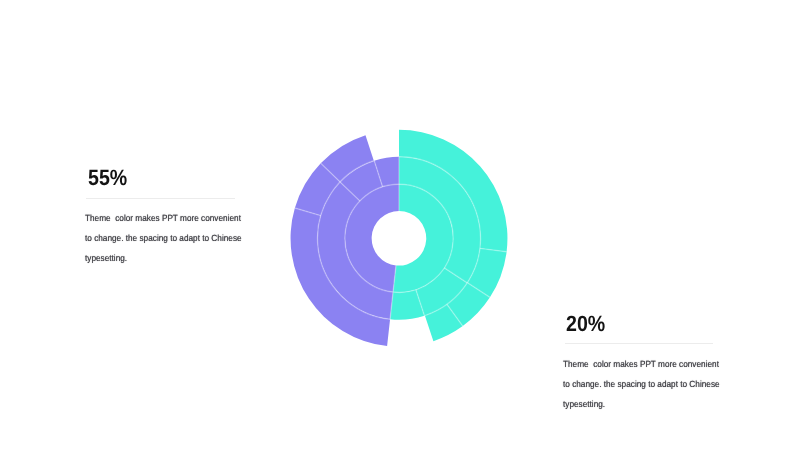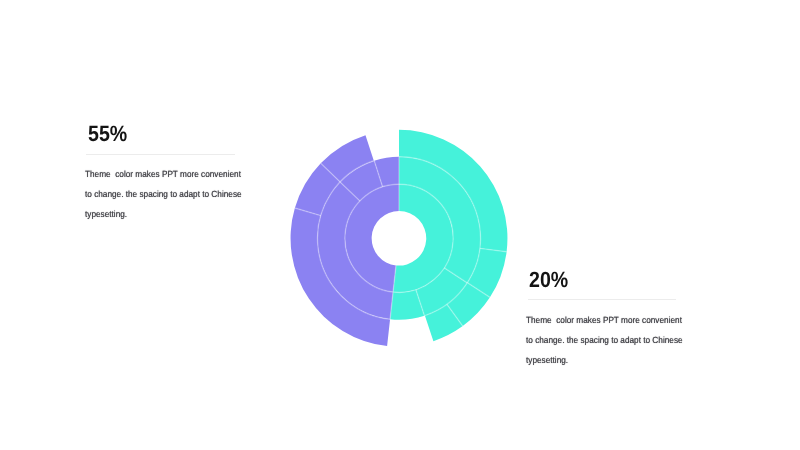--- a/index.html
+++ b/index.html
@@ -3,21 +3,21 @@
 <meta charset="utf-8">
 <title>Slide</title>
 <style>
   html, body { margin:0; padding:0; }
   body {
     width:800px; height:450px; background:#ffffff; overflow:hidden;
     font-family:"Liberation Sans", sans-serif; position:relative;
   }
   .slide { position:absolute; inset:0; background:#fff; }
 
-  .textblock { position:absolute; }
+  .textblock { position:absolute;margin-top:44px; }
   .pct, .body-text { -webkit-font-smoothing:antialiased; text-rendering:geometricPrecision; will-change:opacity; }
   .pct {
     font-size:22px; font-weight:bold; color:#141414;
     letter-spacing:0px; line-height:1;
     transform:scaleX(0.891); transform-origin:left top;
     white-space:nowrap;
   }
   .rule { height:1px; background:#ececec; }
   .body-text {
     font-size:9px; color:#45454a; line-height:20.1px;
@@ -73,21 +73,21 @@
   <div class="textblock" style="left:85px; top:120px; width:200px; height:110px;">
     <div class="pct" style="position:absolute; left:2.7px; top:3.2px;">55%</div>
     <div class="rule" style="position:absolute; left:1.4px; top:34.2px; width:148.5px;"></div>
     <div class="body-text" style="position:absolute; left:0px; top:43.9px;">
       <div>Theme  color makes PPT more convenient</div>
       <div>to change. the spacing to adapt to Chinese</div>
       <div>typesetting.</div>
     </div>
   </div>
 
-  <div class="textblock" style="left:526px; top:265.8px; width:200px; height:110px;">
+  <div class="textblock" style="left:563px; top:265.8px; width:200px; height:110px;">
     <div class="pct" style="position:absolute; left:2.8px; top:3.2px;">20%</div>
     <div class="rule" style="position:absolute; left:1.7px; top:33.5px; width:148.5px;"></div>
     <div class="body-text" style="position:absolute; left:0px; top:43.9px;">
       <div>Theme  color makes PPT more convenient</div>
       <div>to change. the spacing to adapt to Chinese</div>
       <div>typesetting.</div>
     </div>
   </div>
 
 </div>

